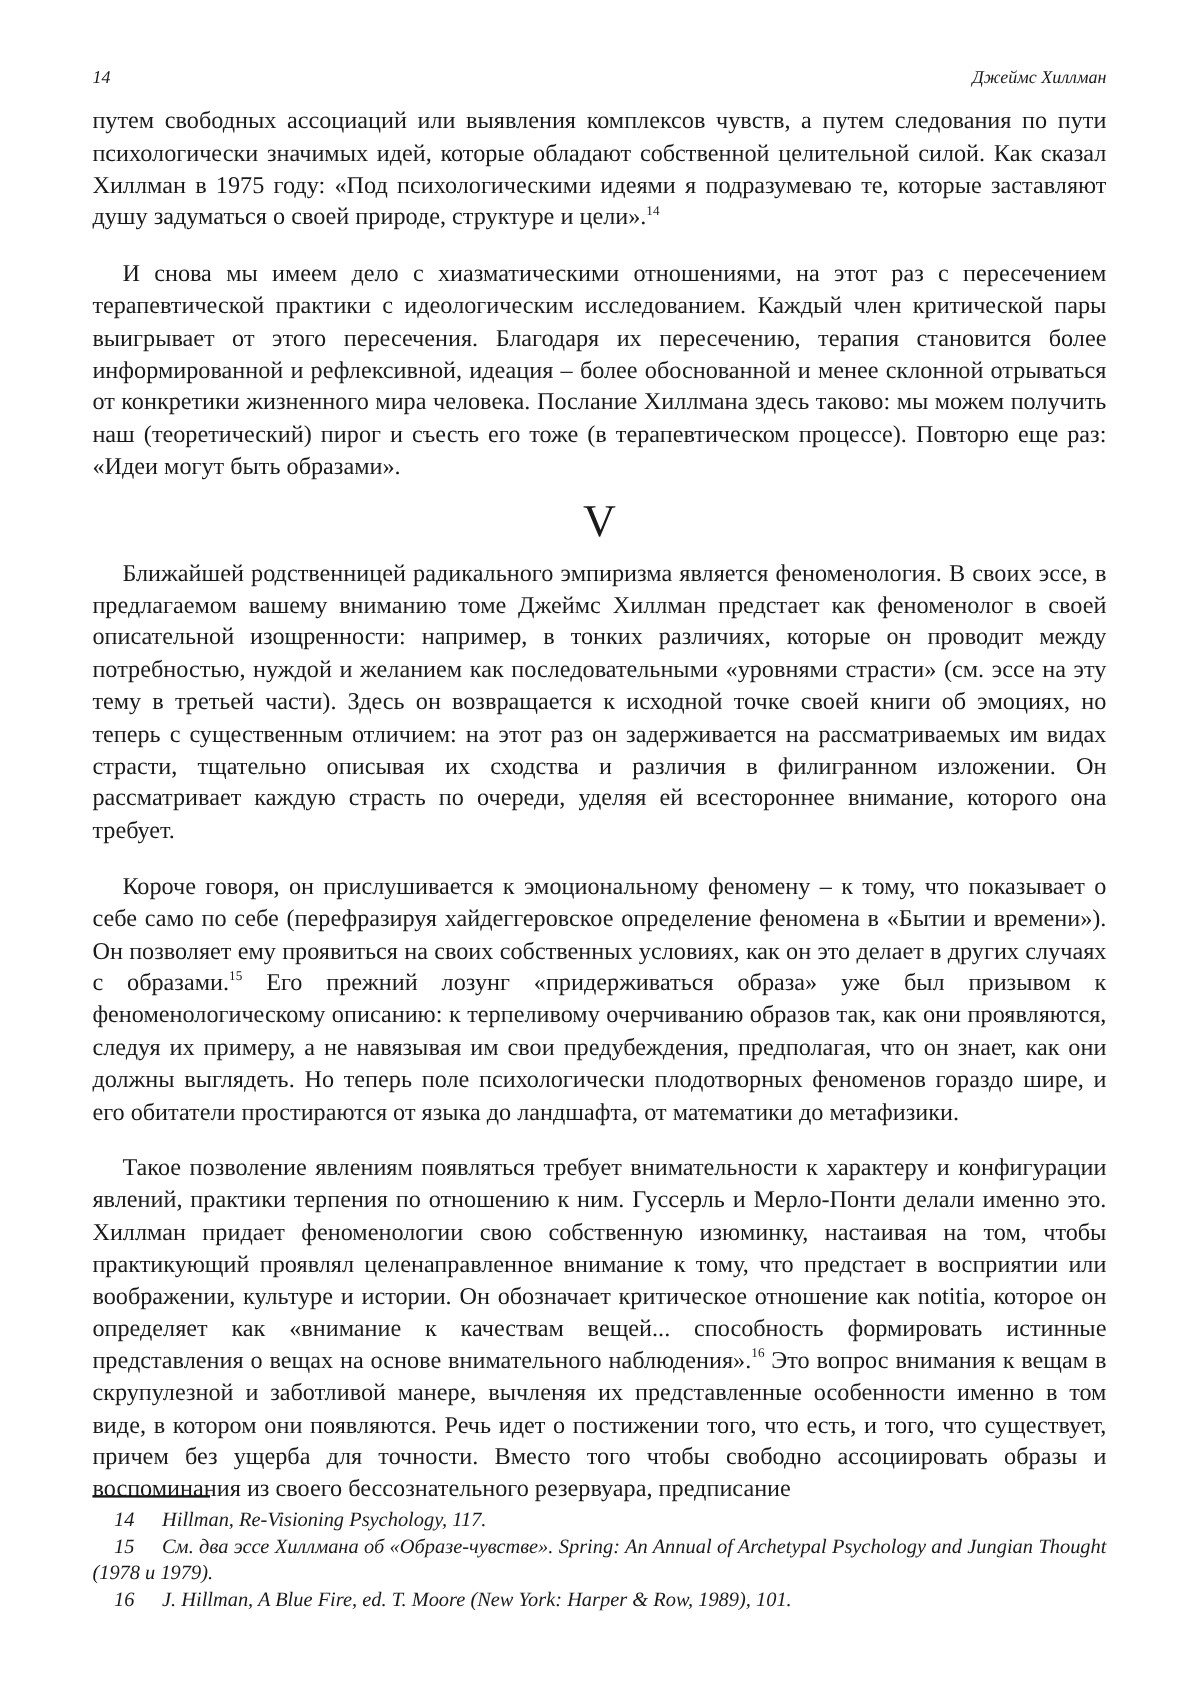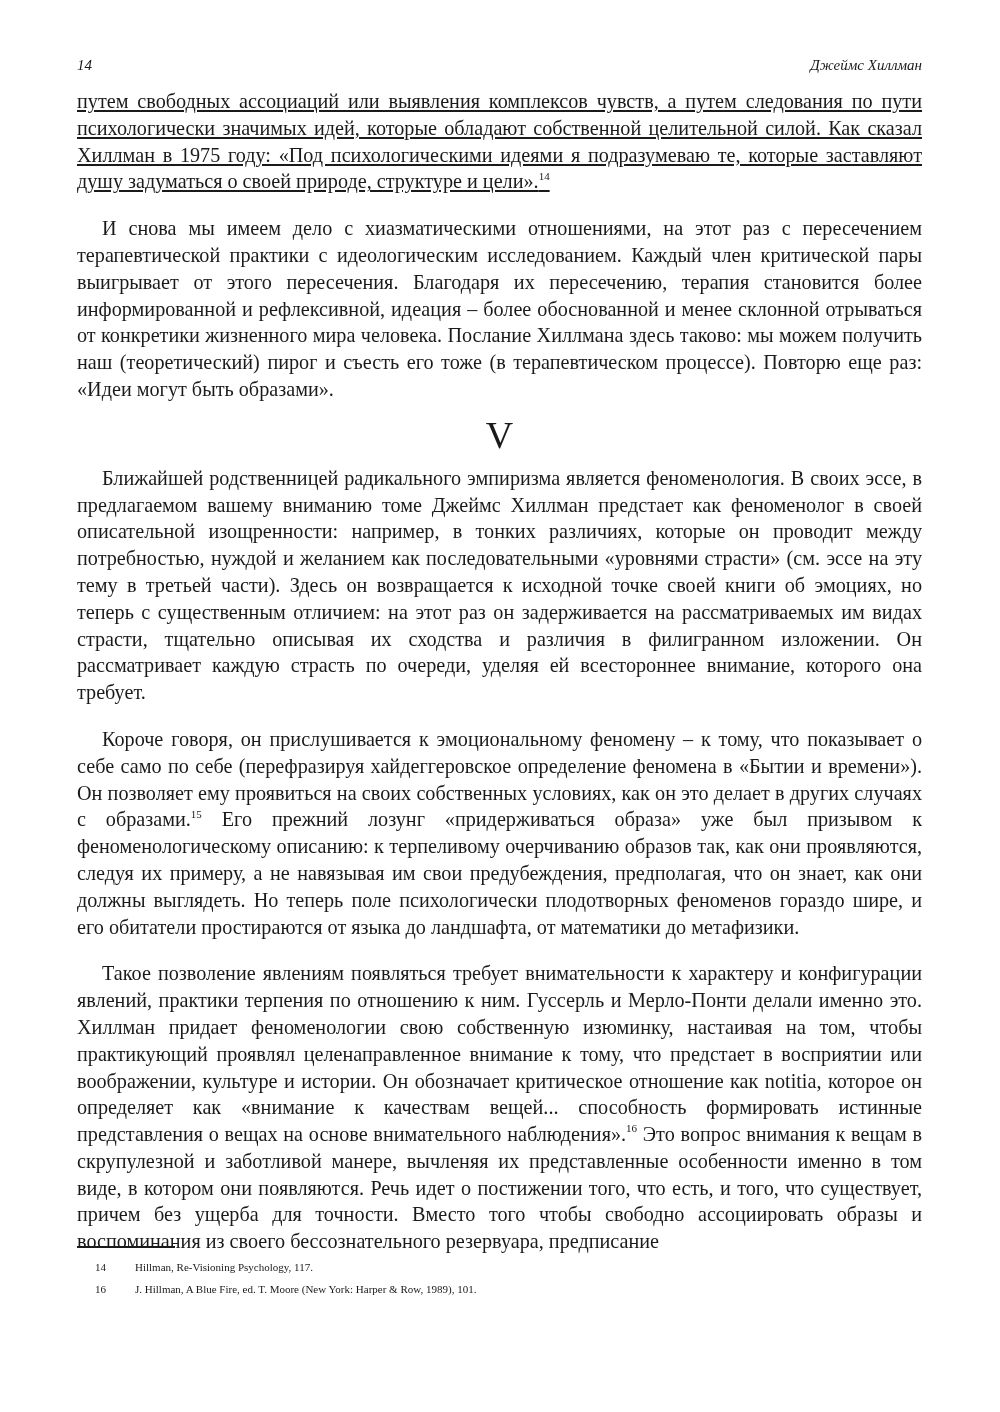--- a/index.html
+++ b/index.html
@@ -3,25 +3,25 @@
 <meta charset="utf-8">
 <style>
   html, body { margin: 0; padding: 0; background: #ffffff; }
   body { width: 1000px; height: 1412px; position: relative; overflow: hidden; color: #1a1a1a; }
   .page { position: absolute; left: 77px; top: 0; width: 845px; font-family: "Liberation Serif", "DejaVu Serif", serif; }
   .running-head { position: absolute; top: 57px; left: 0; width: 845px; height: 22px; font-style: italic; font-size: 15px; }
   .running-head .num { position: absolute; left: 0; top: 0; }
   .running-head .title { position: absolute; right: 0; top: 0; font-style: italic; }
   .body { position: absolute; top: 88px; left: 0; width: 845px; font-size: 20.2px; line-height: 26.8px; text-align: justify; }
   .body p { margin: 0; text-indent: 25px; }
-  .body p.noindent { text-indent: 0; text-decoration: underline; }
+  .body p.noindent { text-indent: 0; }
   .body p + p { margin-top: 20px; }
   sup { font-size: 11px; line-height: 0; position: relative; top: -1px; vertical-align: super; }
   .section-head { text-align: center; font-size: 38px; line-height: 40px; margin: 12px 0 10px 0; text-indent: 0; font-weight: normal; }
-  .footnotes { position: absolute; top: 1246px; left: 0; width: 845px; font-size: 11px; line-height: 22px; }
+  .footnotes { position: absolute; top: 1246px; left: 0; width: 845px; font-size: 17px; line-height: 22px; font-style: italic; }
   .footnote-rule { width: 98px; height: 2px; background: #1a1a1a; margin-bottom: 8px; }
   .footnote { text-align: justify; }
   .footnote .fnum { display: inline-block; width: 40px; padding-left: 18px; }
 </style>
 </head>
 <body>
 
 <div class="page">
 
   <div class="running-head">
@@ -39,16 +39,17 @@
     <p><span>Ближайшей родственницей радикального эмпиризма является феноменология. В своих эссе, в предлагаемом вашему вниманию томе Джеймс Хиллман предстает как феноменолог в своей описательной изощренности: например, в тонких различиях, которые он проводит между потребностью, нуждой и желанием как последовательными «уровнями страсти» (см. эссе на эту тему в третьей части). Здесь он возвращается к исходной точке своей книги об эмоциях, но теперь с существенным отличием: на этот раз он задерживается на рассматриваемых им видах страсти, тщательно описывая их сходства и различия в филигранном изложении. Он рассматривает каждую страсть по очереди, уделяя ей всестороннее внимание, которого она требует.</span></p>
 
     <p><span>Короче говоря, он прислушивается к эмоциональному феномену – к тому, что показывает о себе само по себе (перефразируя хайдеггеровское определение феномена в «Бытии и времени»). Он позволяет ему проявиться на своих собственных условиях, как он это делает в других случаях с образами.</span><sup>15</sup><span> Его прежний лозунг «придерживаться образа» уже был призывом к феноменологическому описанию: к терпеливому очерчиванию образов так, как они проявляются, следуя их примеру, а не навязывая им свои предубеждения, предполагая, что он знает, как они должны выглядеть. Но теперь поле психологически плодотворных феноменов гораздо шире, и его обитатели простираются от языка до ландшафта, от математики до метафизики.</span></p>
 
     <p><span>Такое позволение явлениям появляться требует внимательности к характеру и конфигурации явлений, практики терпения по отношению к ним. Гуссерль и Мерло-Понти делали именно это. Хиллман придает феноменологии свою собственную изюминку, настаивая на том, чтобы практикующий проявлял целенаправленное внимание к тому, что предстает в восприятии или воображении, культуре и истории. Он обозначает критическое отношение как notitia, которое он определяет как «внимание к качествам вещей... способность формировать истинные представления о вещах на основе внимательного наблюдения».</span><sup>16</sup><span> Это вопрос внимания к вещам в скрупулезной и заботливой манере, вычленяя их представленные особенности именно в том виде, в котором они появляются. Речь идет о постижении того, что есть, и того, что существует, причем без ущерба для точности. Вместо того чтобы свободно ассоциировать образы и воспоминания из своего бессознательного резервуара, предписание</span></p>
   </div>
 
   <div class="footnotes">
     <div class="footnote-rule"></div>
     <div class="footnote"><span class="fnum">14</span><span>Hillman, Re-Visioning Psychology, 117.</span></div>
+    <div class="footnote"><span class="fnum">15</span><span>См. два эссе Хиллмана об «Образе-чувстве». Spring: An Annual of Archetypal Psychology and Jungian Thought (1978 и 1979).</span></div>
     <div class="footnote"><span class="fnum">16</span><span>J. Hillman, A Blue Fire, ed. T. Moore (New York: Harper &amp; Row, 1989), 101.</span></div>
   </div>
 
 </div>
 
 </body></html>

